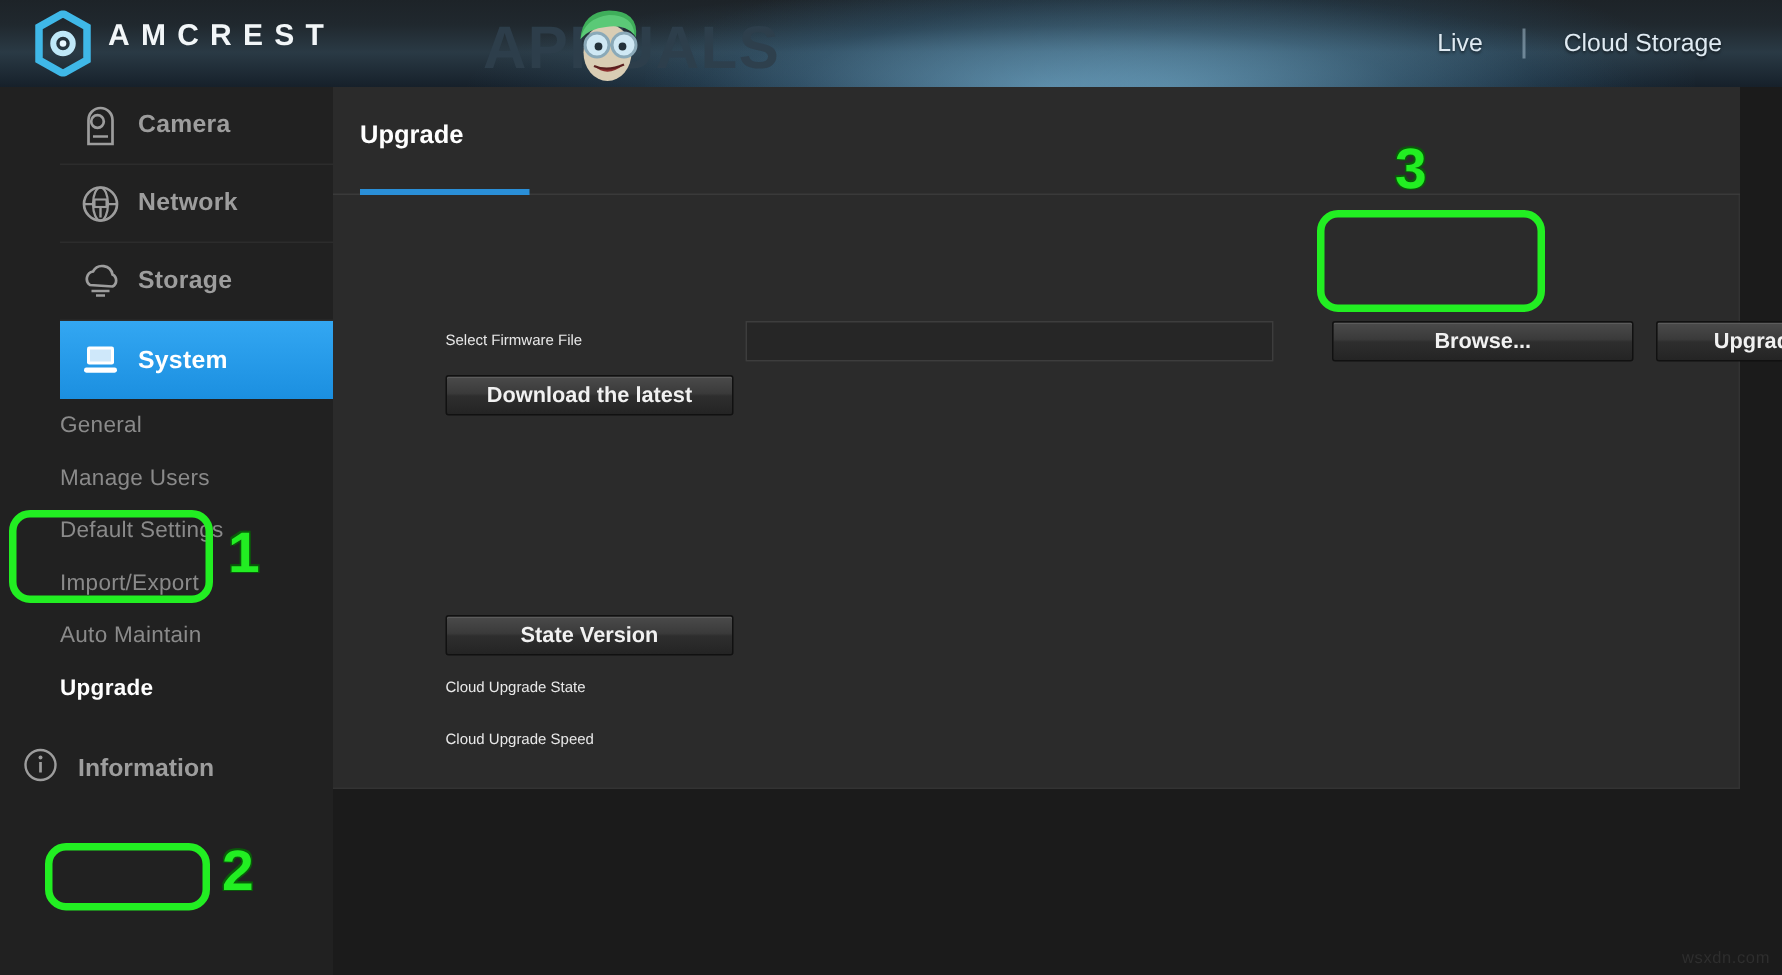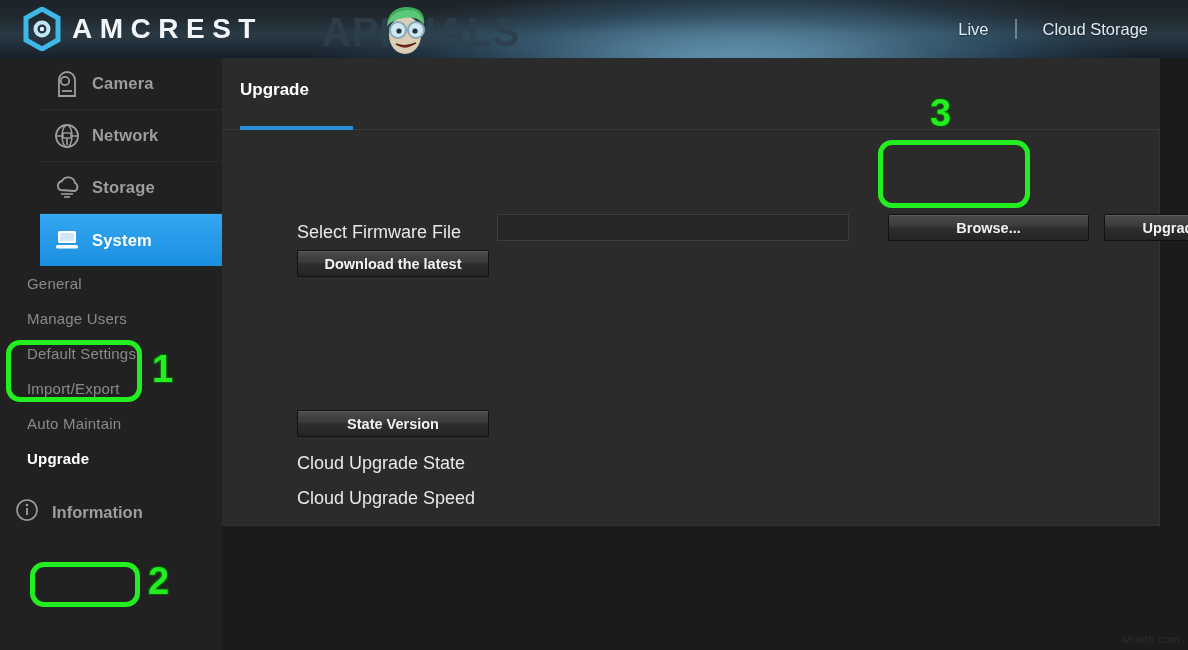--- a/index.html
+++ b/index.html
@@ -20,21 +20,21 @@
     overflow: hidden;
   }
   .hdr-glow {
     position: absolute; left: 430px; top: -30px; width: 700px; height: 130px;
     background: radial-gradient(ellipse at 50% 70%, rgba(120,185,220,0.50) 0%, rgba(60,120,160,0.18) 50%, rgba(0,0,0,0) 72%);
     pointer-events: none;
   }
   .amcrest-logo { position: absolute; left: 22px; top: 7px; width: 40px; height: 44px; }
   .amcrest-text {
     position: absolute; left: 72px; top: 13px;
-    font-size: 28px; letter-spacing: 7.5px; color: #f2f6f8; font-weight: 700;
+    font-size: 20px; letter-spacing: 7.5px; color: #f2f6f8; font-weight: 700;
   }
   .appuals {
     position: absolute; left: 322px; top: 4px; width: 215px; height: 52px;
   }
   .appuals-word {
     position: absolute; left: 0; top: 6px;
     font-size: 40px; font-weight: 800; letter-spacing: 1px;
     color: #2e3f4c; opacity: .92;
   }
   .appuals-face { position: absolute; left: 56px; top: 0px; width: 54px; height: 52px; }
@@ -59,21 +59,21 @@
   .side-row.active { background: transparent; border-bottom: none; }
   .active-bar {
     position: absolute; left: 0; top: 0; width: 236px; height: 52px;
     background: linear-gradient(180deg, #33a7f2 0%, #1b8fe0 100%);
     clip-path: polygon(0 0, 206px 0, 236px 26px, 206px 52px, 0 52px);
   }
   .side-row.active .ico, .side-row.active .lbl { position: relative; z-index: 2; }
   .side-row.active .lbl { color: #ffffff; }
 
   .subitem {
-    height: 35px; display: flex; align-items: center; padding-left: 27px;
+    height: 35px; display: flex; align-items: center; padding-left: 40px;
     font-size: 15px; color: #8a8a8a; letter-spacing: .2px;
   }
   .subitem.current { color: #ffffff; font-weight: 700; }
 
   .info-row { height: 46px; display: flex; align-items: flex-end; padding-left: 10px; }
   .info-row .ico { width: 34px; flex: 0 0 34px; margin-right: 8px; display:flex; align-items:center; justify-content:center;}
   .info-row .lbl { font-size: 16.5px; color: #9d9d9d; font-weight: 700; }
 
   
   .main { position: absolute; left: 222px; top: 58px; width: 966px; height: 592px; background: #1b1b1b; }
@@ -86,21 +86,21 @@
     font-size: 17px; font-weight: 700; color: #ffffff;
   }
   .tab-underline {
     position: absolute; left: 18px; top: 68px; width: 113px; height: 4px; background: #2a8fd8;
   }
   .panel {
     position: absolute; left: 0; top: 72px; width: 938px; height: 396px;
     background: #2b2b2b; border-right: 1px solid #333; border-bottom: 1px solid #333;
   }
 
-  .lbl-static { position: absolute; font-size: 18px; color: #e8e8e8; }
+  .lbl-static { position: absolute; font-size: 10px; color: #e8e8e8; }
   #lbl-firmware { left: 75px; top: 92px; }
   #lbl-state    { left: 75px; top: 323px; }
   #lbl-speed    { left: 75px; top: 358px; }
 
   .file-input {
     position: absolute; left: 275px; top: 84px; width: 352px; height: 27px;
     background: #262626; border: 1px solid #3d3d3d;
   }
 
   .btn {

